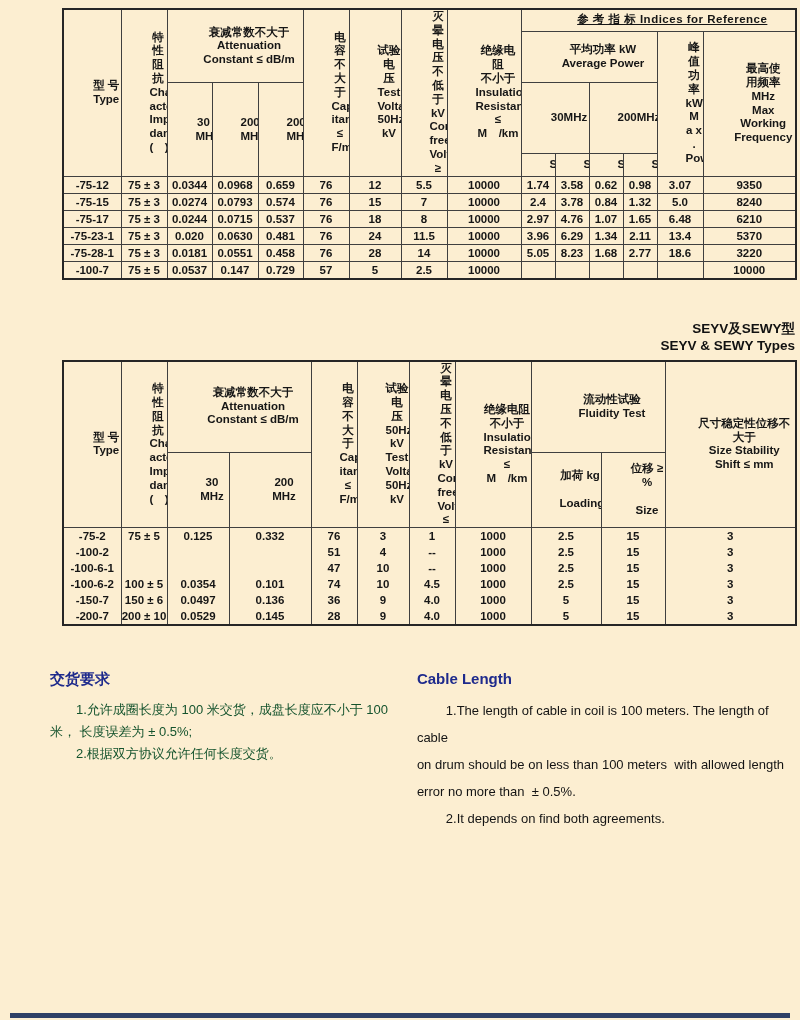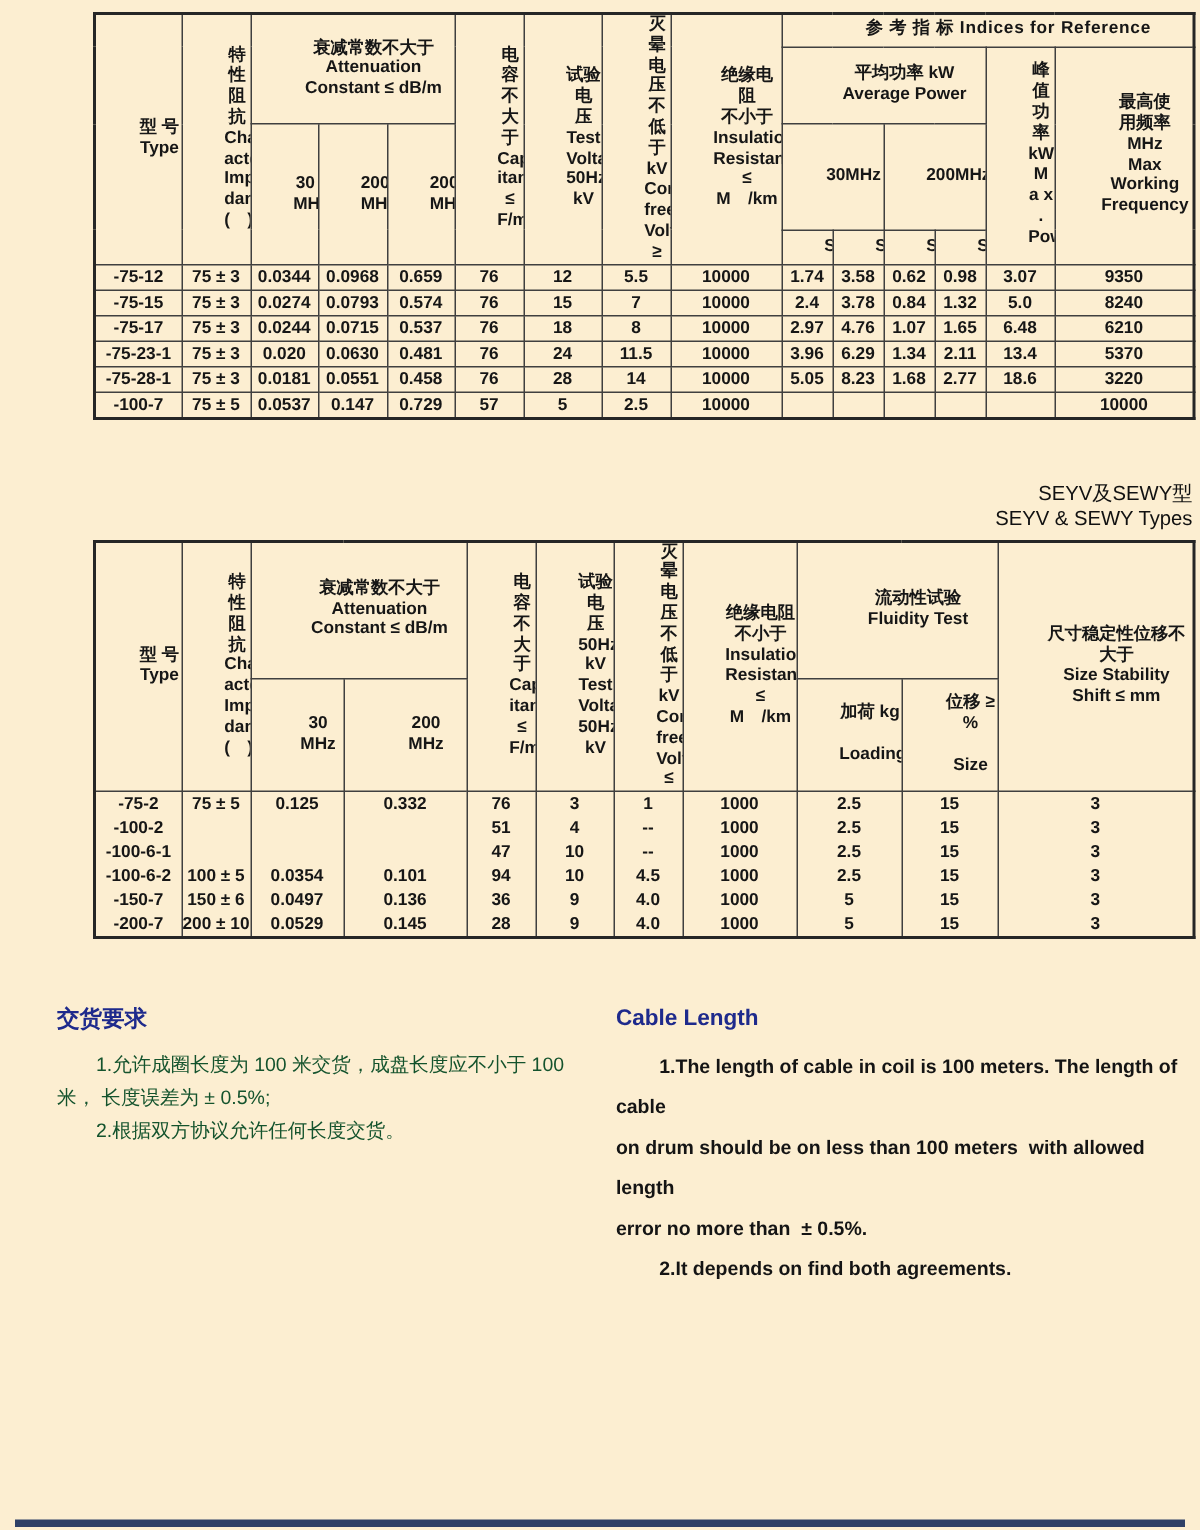--- a/index.html
+++ b/index.html
@@ -30,38 +30,38 @@
   .t1 thead tr:nth-child(1) { height:22px; }
   .t1 thead tr:nth-child(2) { height:42px; }
   .t1 thead tr:nth-child(3) { height:23px; }
   .t1 thead tr:nth-child(4) { height:23px; }
   .t2 thead tr:nth-child(1) { height:68px; }
   .t2 thead tr:nth-child(2) { height:40px; }
   
   .t2 tbody td { border-top:none; border-bottom:none; }
   td.c-type { text-align:left; padding-left:5px; }
   td.c-imp  { font-size:9.5px; }
-  th.indices { font-size:12.5px; letter-spacing:0.5px; }
+  th.indices { font-size:12.5px; letter-spacing:0.5px;text-decoration:underline; }
   th.grp { font-size:12px; }
   .t2title {
     width:733px; margin:40px 0 6px 62px; text-align:right;
-    font-weight:normal; font-size:13.5px; line-height:17px; color:#111;
+    font-weight:bold; font-size:13.5px; line-height:17px; color:#111;
     white-space:pre-line;
   }
   .notes { display:flex; margin-top:44px; margin-left:38px; }
-  .note-zh { width:358px; }
+  .note-zh { width:358px;margin-left:12px; }
   .note-en { width:392px; margin-left:17px; }
   .note-title {
     font-weight:bold; font-size:15px; color:#1E2A8C; margin-bottom:10px;
   }
   .note-body-zh {
     font-size:13px; line-height:22px; white-space:pre-wrap; color:#14532d;
   }
   .note-body-en {
-    font-size:13px; line-height:27px; white-space:pre-wrap; color:#141414;font-weight:bold;
+    font-size:13px; line-height:27px; white-space:pre-wrap; color:#141414;
   }
   .footer-bar {
     position:absolute; left:10px; right:10px; bottom:2px; height:5px;
     background:#2F4066;
   }
 </style>
 </head>
 <body>
 
 <div class="page">
@@ -373,21 +373,21 @@
           <td>1000</td>
           <td>2.5</td>
           <td>15</td>
           <td>3</td>
         </tr>
         <tr>
           <td class="c-type">-100-6-2</td>
           <td class="c-imp">100 ± 5</td>
           <td>0.0354</td>
           <td>0.101</td>
-          <td>94</td>
+          <td>74</td>
           <td>10</td>
           <td>4.5</td>
           <td>1000</td>
           <td>2.5</td>
           <td>15</td>
           <td>3</td>
         </tr>
         <tr>
           <td class="c-type">-150-7</td>
           <td class="c-imp">150 ± 6</td>

